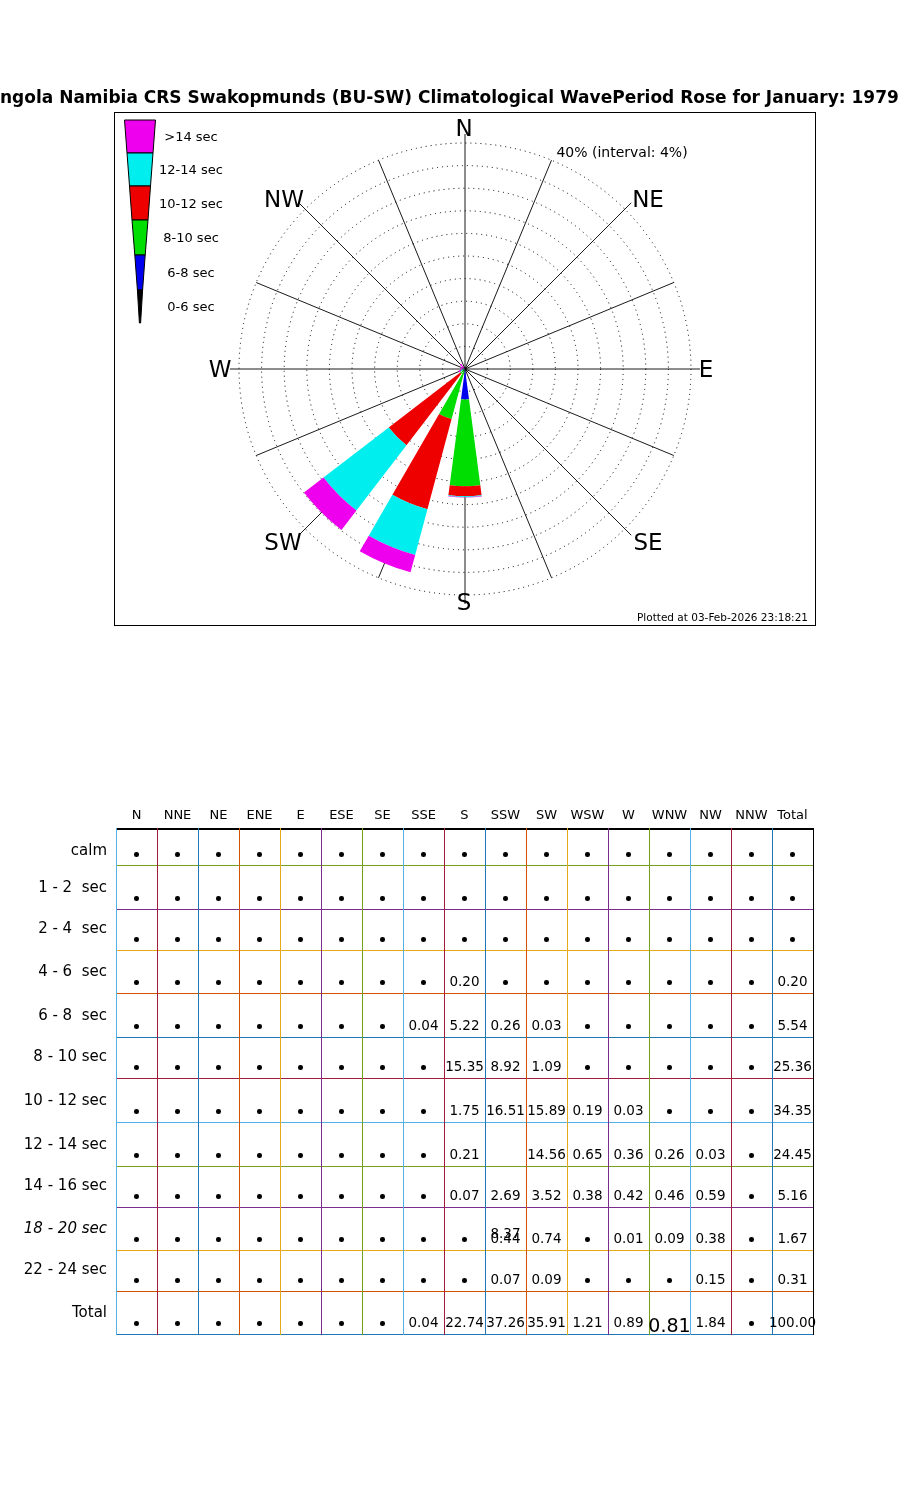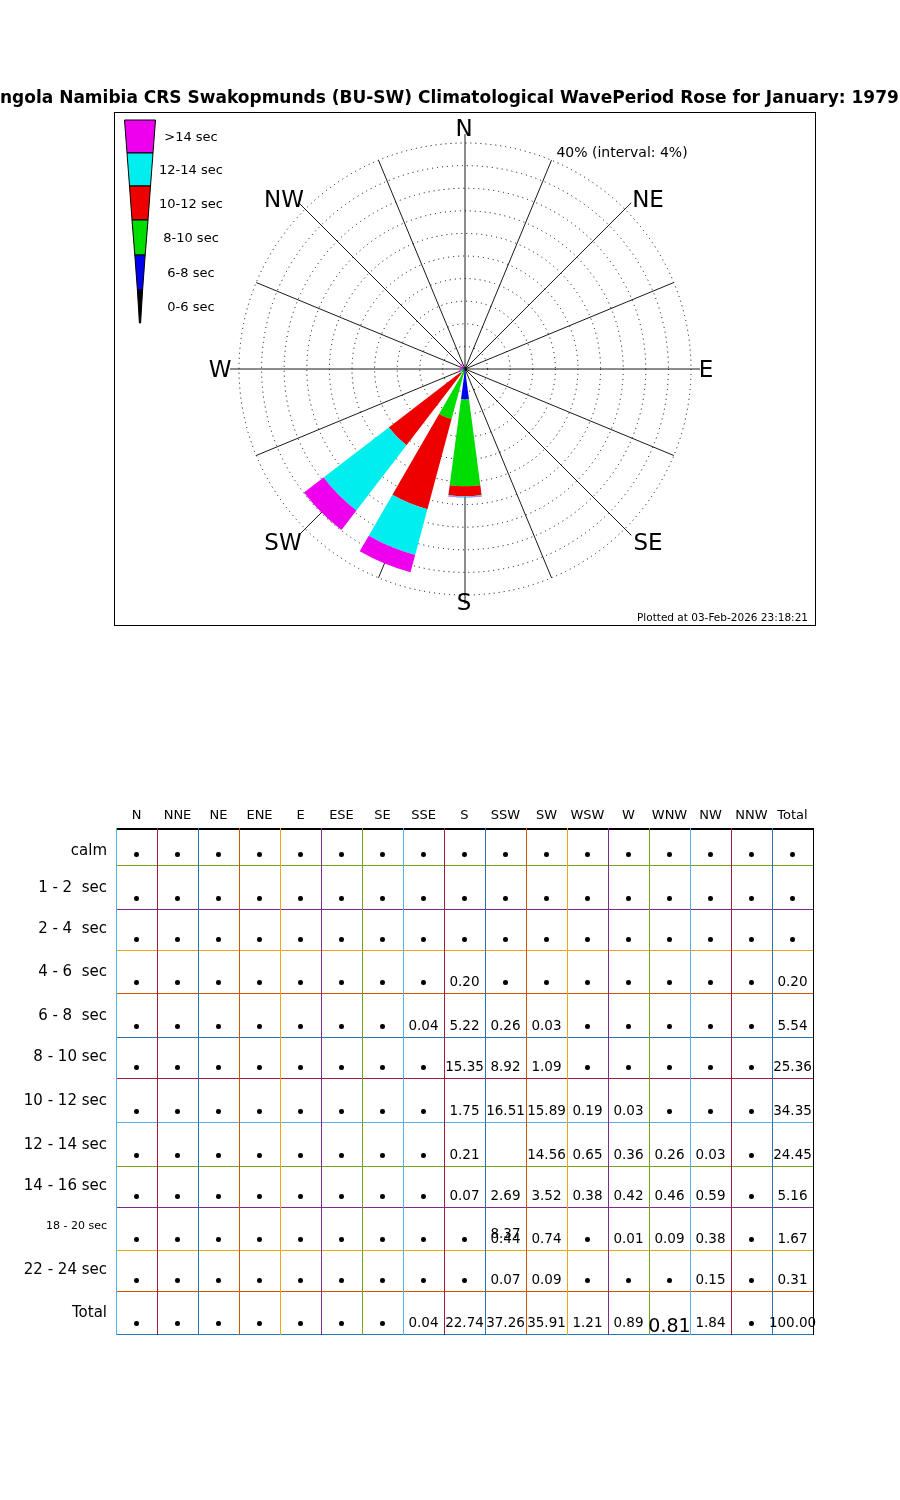--- a/index.html
+++ b/index.html
@@ -300,21 +300,21 @@
       <div style="left: 421.2px; top: 1194px; width: 4.6px; height: 4.6px; border-radius: 50%; background: rgb(0, 0, 0);"></div>
       <div style="left: 439px; top: 1187px; width: 51px; text-align: center; font-size: 13.5px; white-space: nowrap;">0.07</div>
       <div style="left: 480px; top: 1187px; width: 51px; text-align: center; font-size: 13.5px; white-space: nowrap;">2.69</div>
       <div style="left: 521px; top: 1187px; width: 51px; text-align: center; font-size: 13.5px; white-space: nowrap;">3.52</div>
       <div style="left: 562px; top: 1187px; width: 51px; text-align: center; font-size: 13.5px; white-space: nowrap;">0.38</div>
       <div style="left: 603px; top: 1187px; width: 51px; text-align: center; font-size: 13.5px; white-space: nowrap;">0.42</div>
       <div style="left: 644px; top: 1187px; width: 51px; text-align: center; font-size: 13.5px; white-space: nowrap;">0.46</div>
       <div style="left: 685px; top: 1187px; width: 51px; text-align: center; font-size: 13.5px; white-space: nowrap;">0.59</div>
       <div style="left: 749.2px; top: 1194px; width: 4.6px; height: 4.6px; border-radius: 50%; background: rgb(0, 0, 0);"></div>
       <div style="left: 767px; top: 1187px; width: 51px; text-align: center; font-size: 13.5px; white-space: nowrap;">5.16</div>
-      <div style="right: 793px; top: 1219px; font-size: 11px; white-space: pre;">18 - 20 sec</div>
+      <div style="right: 793px; top: 1219px; font-size: 15px; white-space: pre; font-style: italic;">18 - 20 sec</div>
       <div style="left: 134.2px; top: 1237px; width: 4.6px; height: 4.6px; border-radius: 50%; background: rgb(0, 0, 0);"></div>
       <div style="left: 175.2px; top: 1237px; width: 4.6px; height: 4.6px; border-radius: 50%; background: rgb(0, 0, 0);"></div>
       <div style="left: 216.2px; top: 1237px; width: 4.6px; height: 4.6px; border-radius: 50%; background: rgb(0, 0, 0);"></div>
       <div style="left: 257.2px; top: 1237px; width: 4.6px; height: 4.6px; border-radius: 50%; background: rgb(0, 0, 0);"></div>
       <div style="left: 298.2px; top: 1237px; width: 4.6px; height: 4.6px; border-radius: 50%; background: rgb(0, 0, 0);"></div>
       <div style="left: 339.2px; top: 1237px; width: 4.6px; height: 4.6px; border-radius: 50%; background: rgb(0, 0, 0);"></div>
       <div style="left: 380.2px; top: 1237px; width: 4.6px; height: 4.6px; border-radius: 50%; background: rgb(0, 0, 0);"></div>
       <div style="left: 421.2px; top: 1237px; width: 4.6px; height: 4.6px; border-radius: 50%; background: rgb(0, 0, 0);"></div>
       <div style="left: 462.2px; top: 1237px; width: 4.6px; height: 4.6px; border-radius: 50%; background: rgb(0, 0, 0);"></div>
       <div style="left: 480px; top: 1230px; width: 51px; text-align: center; font-size: 13.5px; white-space: nowrap;">0.44</div>

